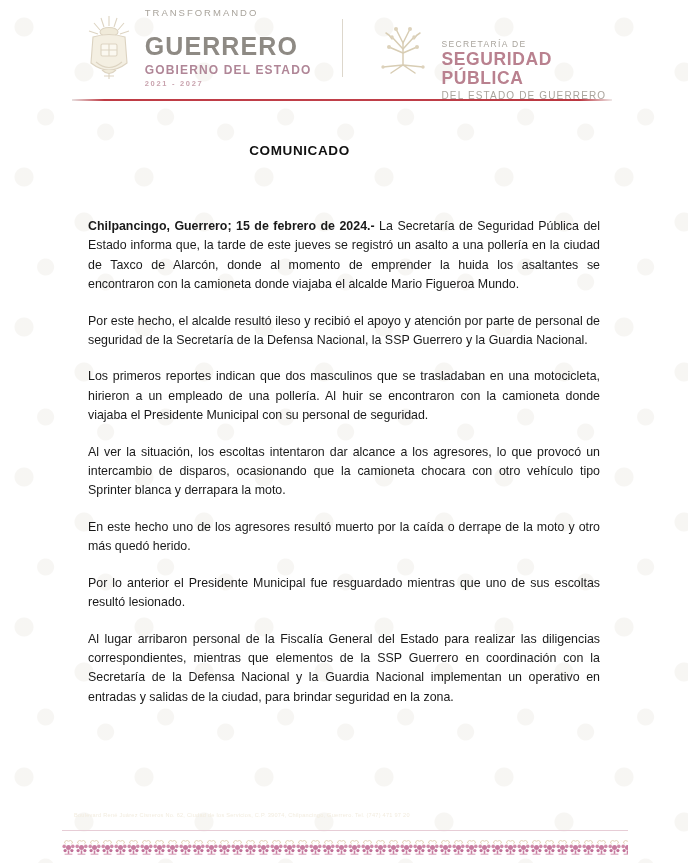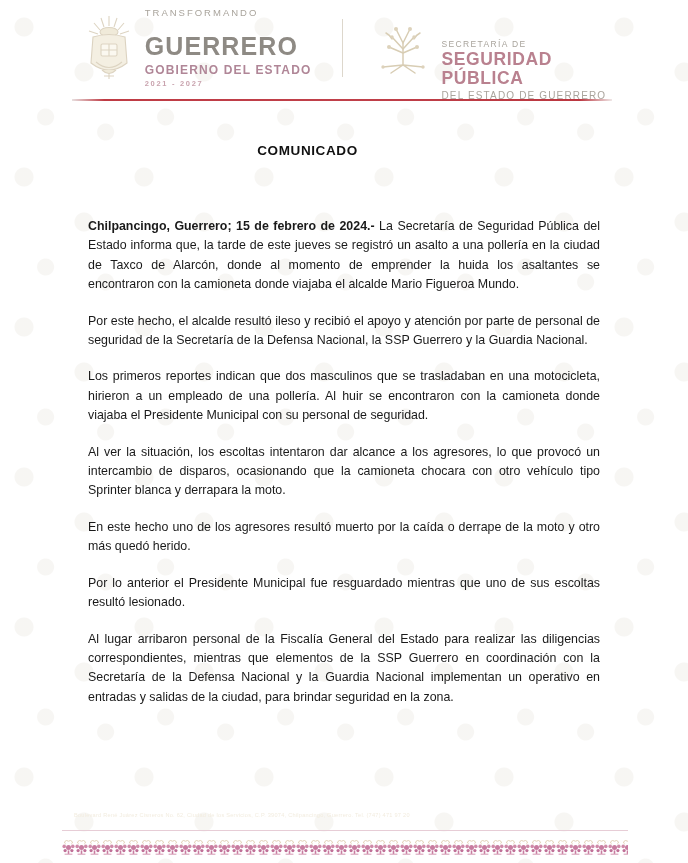--- a/index.html
+++ b/index.html
@@ -119,21 +119,21 @@
     left: 72px;
     width: 540px;
     height: 2px;
     background: linear-gradient(90deg,#e8e0e0 0%, #bf3b44 6%, #c0404a 50%, #bb3740 94%, #efe7e7 100%);
   }
 
   
   .title {
     position: absolute;
     top: 143px;
-    left: 12px;
+    left: 4px;
     width: 591px;
     text-align: center;
     font-size: 13.5px;
     font-weight: 700;
     letter-spacing: 0.6px;
     color: #111111;
   }
 
   
   .body {

